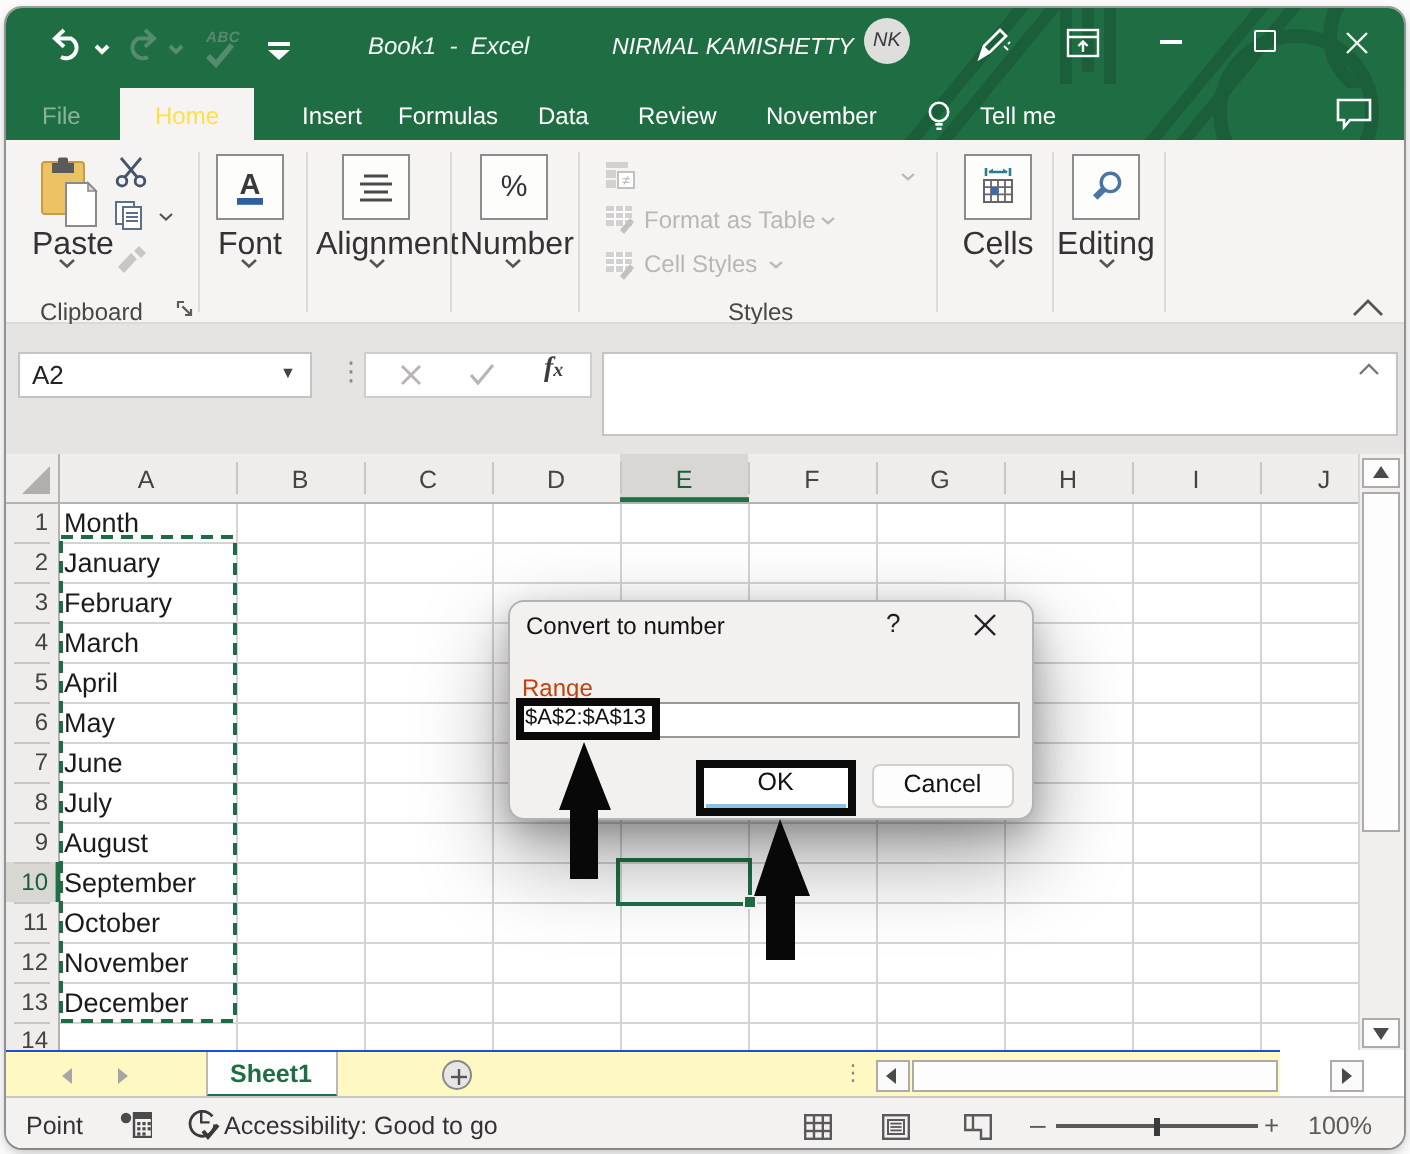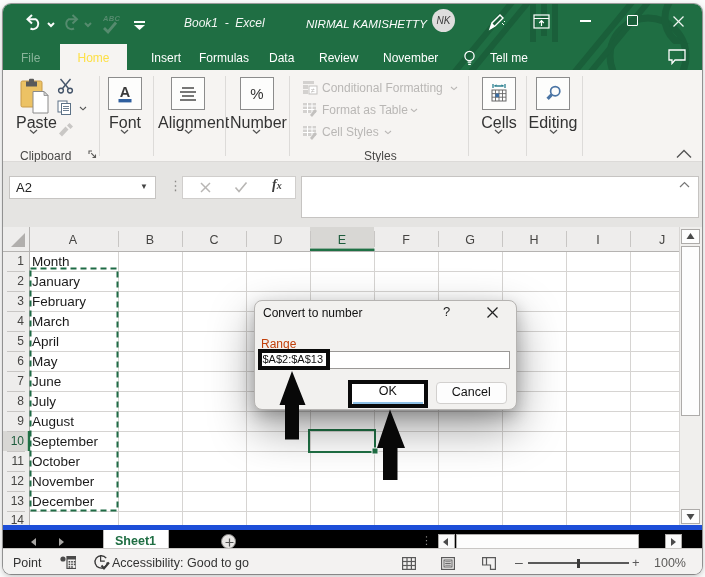--- a/index.html
+++ b/index.html
@@ -17,21 +17,21 @@
   .rlabel { position:absolute; top:44px; font-size:16px; color:#333; text-align:center; }
   .rchev { position:absolute; top:59px; font-size:8px; color:#555; text-align:center; }
   .gsep { position:absolute; top:6px; height:80px; width:1px; background:#dddbd9; }
   .glabel { position:absolute; top:79px; font-size:12px; color:#484746; }
   .sty { position:absolute; font-size:12px; color:#b9b7b5; }
   
   #fbar { position:absolute; left:0; top:158px; width:699px; height:65px; background:#e5e4e2; }
   
   #sheet { position:absolute; left:0; top:223px; width:699px; height:298px; background:#fff; }
   
-  #tabbar { position:absolute; left:0; top:521px; width:699px; height:23px; background:#000000; border-top:5px solid #1d4ed8; }
+  #tabbar { position:absolute; left:0; top:521px; width:637px; height:23px; background:#fef9c3; border-top:1px solid #1d4ed8; }
   #statusbar { position:absolute; left:0; top:544px; width:699px; height:26px; background:#f3f2f1; border-top:1px solid #c9c7c5; }
 </style>
 </head>
 <body>
 <div id="page">
  <div id="win">
   <div id="titlebar">
 
     <svg class="abs" style="left:420px;top:0;width:279px;height:64px" viewBox="0 0 279 64">
       <g fill="none" stroke="#1a5f3a" stroke-width="7">
@@ -215,21 +215,20 @@
 
     <svg class="abs" style="left:299px;top:10px;width:16px;height:15px" viewBox="0 0 16 15">
           <g fill="#d3d1cf">
             <rect x="1" y="1" width="11" height="3"></rect>
             <rect x="1" y="5" width="5" height="4"></rect>
             <rect x="1" y="10" width="5" height="4"></rect>
           </g>
           <rect x="7" y="6" width="8" height="8" fill="#fff" stroke="#c3c1bf"></rect>
           <text x="11" y="12.5" font-size="7" text-anchor="middle" fill="#b5b3b1">≠</text>
         </svg>
-    <div class="sty" style="left:319px;top:11px">Conditional Formatting</div>
     <svg class="abs" style="left:447px;top:16px" width="8" height="5" viewBox="0 0 8 5">
           <path d="M1 1 L4 3.6 L7 1" fill="none" stroke="#b9b7b5" stroke-width="1.1"></path>
         </svg>
     <svg class="abs" style="left:299px;top:32px;width:16px;height:15px" viewBox="0 0 16 15">
           <g fill="#d3d1cf">
             <rect x="1" y="1" width="13" height="10"></rect>
           </g>
           <g stroke="#fff" stroke-width="1">
             <line x1="1" y1="4" x2="14" y2="4"></line>
             <line x1="1" y1="7.5" x2="14" y2="7.5"></line>

